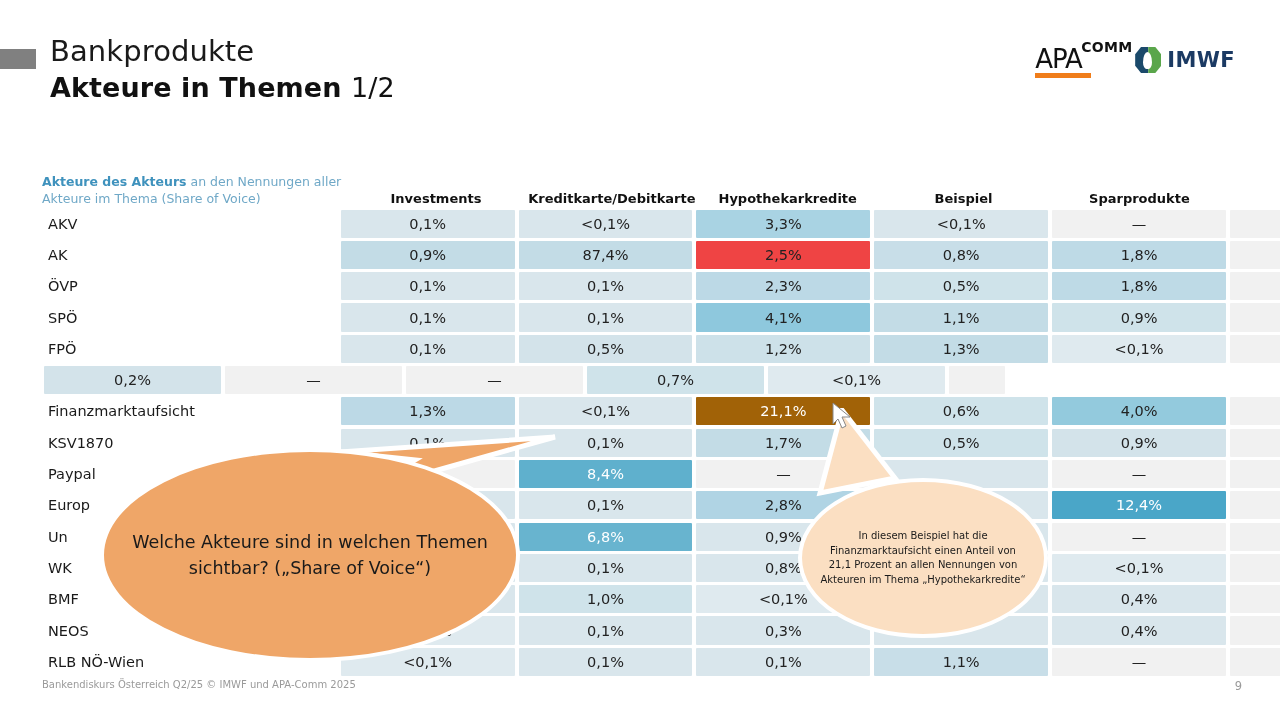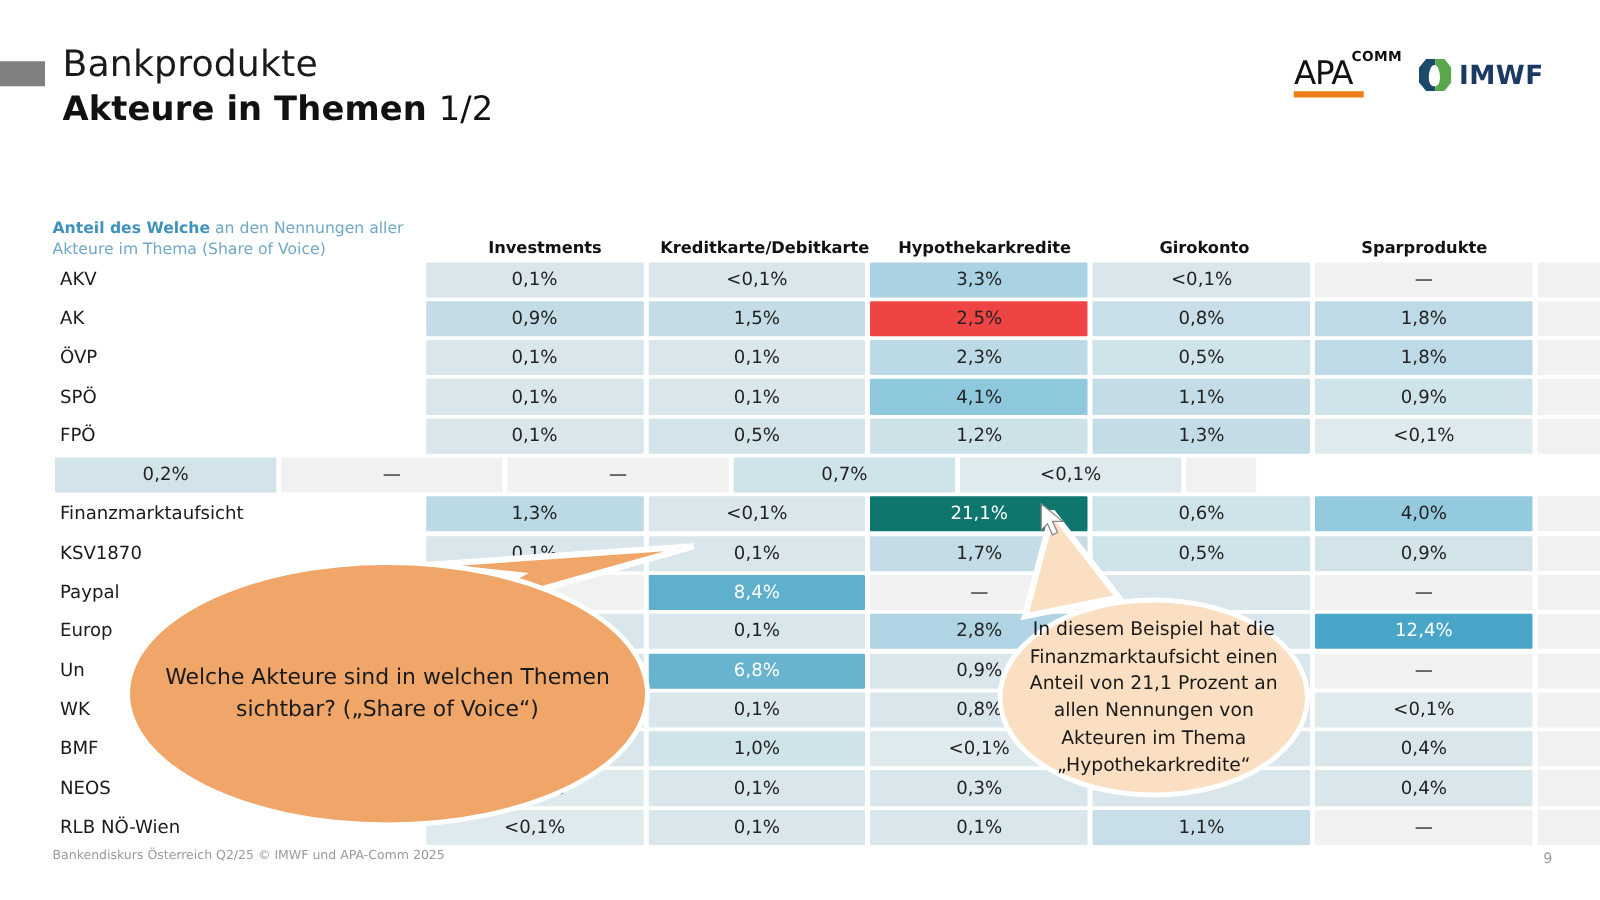--- a/index.html
+++ b/index.html
@@ -16,21 +16,21 @@
   .title-bar{position:absolute;left:0;top:40px;width:1280px;height:70px;}
   .title-marker{position:absolute;left:0;top:9px;width:36px;height:20px;background:#808080;}
   .title-line1{position:absolute;left:50px;top:-6px;font-size:29px;font-weight:400;color:#1a1a1a;letter-spacing:.1px;}
   .title-line2{position:absolute;left:50px;top:32px;font-size:27px;font-weight:700;color:#111;letter-spacing:.1px;}
   .title-line2 .frac{font-weight:400;}
 
   
   .logos{position:absolute;right:45px;top:40px;display:flex;align-items:center;gap:22px;}
   .apa-logo{position:relative;width:78px;height:40px;}
   .apa-text{position:absolute;left:0;top:4px;font-size:26px;font-weight:400;letter-spacing:-1px;color:#111;font-family:"DejaVu Sans",sans-serif;}
-  .apa-comm{position:absolute;left:46px;top:-1px;font-size:11px;font-weight:700;letter-spacing:.3px;color:#111;}
+  .apa-comm{position:absolute;left:46px;top:-1px;font-size:14px;font-weight:700;letter-spacing:.3px;color:#111;}
   .apa-underline{position:absolute;left:0;top:33px;width:56px;height:5px;background:#f07d1a;}
   .imwf-logo{display:flex;align-items:center;gap:6px;}
   .imwf-mark{position:relative;width:26px;height:26px;}
   .imwf-mark .hexL{position:absolute;left:0;top:0;width:13px;height:26px;background:#1b4a6b;clip-path:polygon(45% 0,100% 0,100% 100%,45% 100%,0 72%,0 28%);}
   .imwf-mark .hexR{position:absolute;left:13px;top:0;width:13px;height:26px;background:#5aa64b;clip-path:polygon(0 0,55% 0,100% 28%,100% 72%,55% 100%,0 100%);}
   .imwf-mark .person{position:absolute;left:8px;top:5px;width:9px;height:17px;background:#ffffff;border-radius:50% 50% 40% 40%/60% 60% 40% 40%;}
   .imwf-text{font-size:21px;font-weight:800;color:#1b3a63;letter-spacing:.4px;}
 
   
   .table{position:absolute;left:42px;top:168px;width:1245px;}
@@ -50,21 +50,21 @@
   
   .callout-orange-tail{position:absolute;left:300px;top:432px;width:260px;height:70px;}
   .callout-orange{position:absolute;left:100px;top:448px;width:420px;height:214px;
       background:#efa668;border:4px solid #ffffff;border-radius:50%;
       display:flex;align-items:center;justify-content:center;text-align:center;
       font-size:17.5px;line-height:1.5;color:#1a1a1a;box-sizing:border-box;}
   .callout-peach-tail{position:absolute;left:800px;top:408px;width:120px;height:90px;}
   .callout-peach{position:absolute;left:798px;top:478px;width:250px;height:160px;
       background:#fbdfc2;border:4px solid #ffffff;border-radius:50%;
       display:flex;align-items:center;justify-content:center;text-align:center;
-      font-size:15px;line-height:1.45;color:#1a1a1a;box-sizing:border-box;padding:0 18px;}
+      font-size:10px;line-height:1.45;color:#1a1a1a;box-sizing:border-box;padding:0 18px;}
   .cursor{position:absolute;left:832px;top:402px;width:22px;height:30px;}
 
   
   .footer{position:absolute;left:42px;top:679px;font-size:10px;color:#9a9a9a;}
   .pagenum{position:absolute;right:38px;top:679px;font-size:11.5px;color:#9a9a9a;}
 </style>
 </head>
 <body>
 
 <div class="title-bar">
@@ -85,43 +85,43 @@
         <span class="hexR"></span>
         <span class="person"></span>
     </span>
     <span class="imwf-text">IMWF</span>
   </div>
 </div>
 
 <div class="table">
   <div class="thead">
     <div class="th-legend">
-      <b>Anteil des Welche</b><span> an den Nennungen aller Akteure im Thema (Share of Voice)</span>
+      <b>Akteure des Akteurs</b><span> an den Nennungen aller Akteure im Thema (Share of Voice)</span>
     </div>
   <div class="th-col">Investments</div>
       <div class="th-col">Kreditkarte/Debitkarte</div>
       <div class="th-col">Hypothekarkredite</div>
-      <div class="th-col">Girokonto</div>
+      <div class="th-col">Beispiel</div>
       <div class="th-col">Sparprodukte</div>
       <div class="th-col narrow"></div>
     </div>
   <div id="tbody">
       <div class="trow">
         <div class="rowlabel">AKV</div>
         <div class="cell" style="background: rgb(217, 230, 236);">0,1%</div>
         <div class="cell" style="background: rgb(217, 230, 236);">&lt;0,1%</div>
         <div class="cell" style="background: rgb(169, 211, 227);">3,3%</div>
         <div class="cell" style="background: rgb(217, 230, 236);">&lt;0,1%</div>
         <div class="cell" style="background: rgb(241, 241, 241);">—</div>
         <div class="cell narrow" style="background: rgb(241, 241, 241);"></div>
       </div>
       <div class="trow">
         <div class="rowlabel">AK</div>
         <div class="cell" style="background: rgb(195, 220, 230);">0,9%</div>
-        <div class="cell" style="background: rgb(195, 220, 230);">1,5%</div>
+        <div class="cell" style="background: rgb(195, 220, 230);">87,4%</div>
         <div class="cell" style="background: #ef4444;">2,5%</div>
         <div class="cell" style="background: rgb(200, 222, 232);">0,8%</div>
         <div class="cell" style="background: rgb(190, 218, 230);">1,8%</div>
         <div class="cell narrow" style="background: rgb(241, 241, 241);"></div>
       </div>
       <div class="trow">
         <div class="rowlabel">ÖVP</div>
         <div class="cell" style="background: rgb(217, 230, 236);">0,1%</div>
         <div class="cell" style="background: rgb(217, 230, 236);">0,1%</div>
         <div class="cell" style="background: rgb(188, 217, 230);">2,3%</div>
@@ -152,21 +152,21 @@
         <div class="cell" style="background: rgb(241, 241, 241);">—</div>
         <div class="cell" style="background: rgb(241, 241, 241);">—</div>
         <div class="cell" style="background: rgb(207, 227, 234);">0,7%</div>
         <div class="cell" style="background: rgb(223, 234, 239);">&lt;0,1%</div>
         <div class="cell narrow" style="background: rgb(241, 241, 241);"></div>
       </div>
       <div class="trow">
         <div class="rowlabel">Finanzmarktaufsicht</div>
         <div class="cell" style="background: rgb(188, 217, 230);">1,3%</div>
         <div class="cell" style="background: rgb(217, 230, 236);">&lt;0,1%</div>
-        <div class="cell dark" style="background: #0f766e;">21,1%</div>
+        <div class="cell dark" style="background: #a16207;">21,1%</div>
         <div class="cell" style="background: rgb(207, 227, 234);">0,6%</div>
         <div class="cell" style="background: rgb(147, 202, 221);">4,0%</div>
         <div class="cell narrow" style="background: rgb(241, 241, 241);"></div>
       </div>
       <div class="trow">
         <div class="rowlabel">KSV1870</div>
         <div class="cell" style="background: rgb(217, 230, 236);">0,1%</div>
         <div class="cell" style="background: rgb(217, 230, 236);">0,1%</div>
         <div class="cell" style="background: rgb(195, 220, 230);">1,7%</div>
         <div class="cell" style="background: rgb(207, 227, 234);">0,5%</div>

